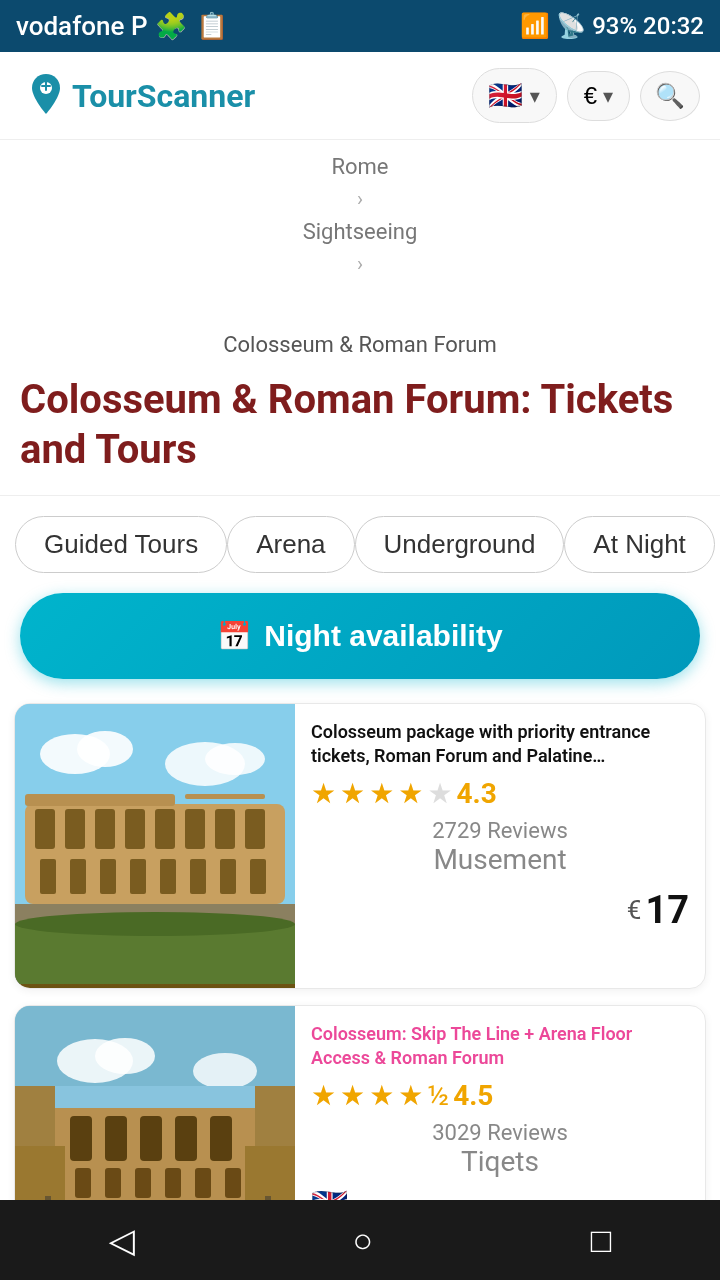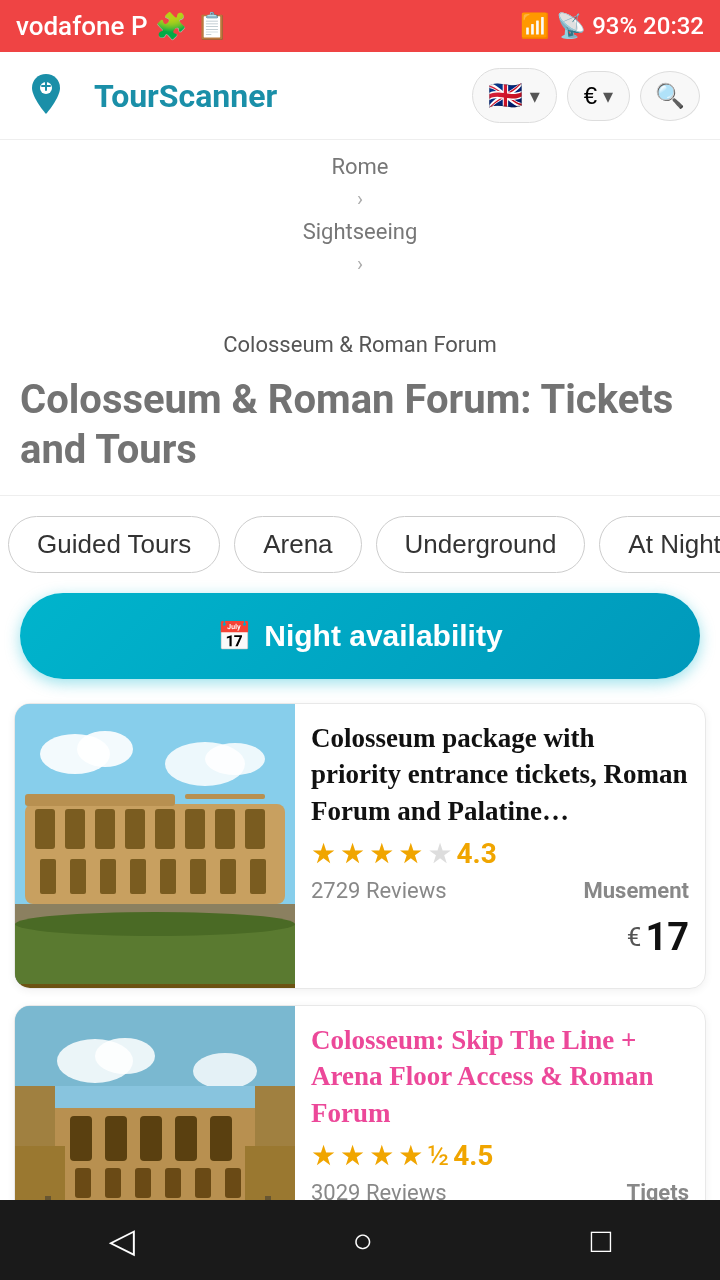--- a/index.html
+++ b/index.html
@@ -7,21 +7,21 @@
     body {
       width: 720px;
       min-height: 1280px;
       font-family: -apple-system, BlinkMacSystemFont, 'Segoe UI', Roboto, sans-serif;
       background: #fff;
       overflow-x: hidden;
     }
 
     
     .status-bar {
-      background: #ef4444;
+      background: #0c4a6e;
       color: #fff;
       display: flex;
       justify-content: space-between;
       align-items: center;
       padding: 0 16px;
       height: 52px;
       font-size: 26px;
       font-weight: 500;
     }
     .status-left { display: flex; align-items: center; gap: 8px; }
@@ -29,21 +29,21 @@
 
     
     .header {
       background: #fff;
       display: flex;
       align-items: center;
       justify-content: space-between;
       padding: 16px 20px;
       border-bottom: 1px solid #eee;
     }
-    .logo-container { display: flex; align-items: center; gap: 22px; }
+    .logo-container { display: flex; align-items: center; gap: 0; }
     .logo-icon {
       width: 52px;
       height: 52px;
     }
     .logo-text {
       font-size: 32px;
       font-weight: 700;
     }
     .logo-tour { color: #1a8fa8; }
     .logo-scanner { color: #1a8fa8; }
@@ -80,36 +80,36 @@
     }
     .breadcrumb-sep { color: #aaa; font-size: 20px; }
     .breadcrumb-item { color: #777; }
     .breadcrumb-item.last { color: #555; margin-top: 48px; }
 
     
     .page-title {
       padding: 10px 20px 20px;
       font-size: 40px;
       font-weight: 700;
-      color: #737373;
+      color: #7f1d1d;
       line-height: 1.25;
     }
 
     
     .divider {
       height: 1px;
       background: #eee;
       margin: 0;
     }
 
     
     .filter-chips {
       display: flex;
-      gap: 14px;
-      padding: 20px 8px;
+      gap: 0;
+      padding: 20px 15px;
       overflow-x: auto;
       white-space: nowrap;
       scrollbar-width: none;
     }
     .filter-chips::-webkit-scrollbar { display: none; }
     .chip {
       border: 1.5px solid #ccc;
       border-radius: 50px;
       padding: 12px 28px;
       font-size: 26px;
@@ -157,45 +157,45 @@
       overflow: hidden;
     }
     .tour-info {
       flex: 1;
       padding: 16px 16px 12px;
       display: flex;
       flex-direction: column;
       gap: 8px;
     }
     .tour-title {
-      font-size: 27px;
+      font-size: 18px;
       font-weight: 600;
       color: #111;
       line-height: 1.35;
-      font-family: Liberation Serif, serif;
     }
     .tour-title.link { color: #ec4899; }
     .stars {
       display: flex;
       align-items: center;
       gap: 4px;
     }
     .star { color: #f0a500; font-size: 28px; }
     .rating-num {
       font-size: 28px;
       font-weight: 700;
       color: #f0a500;
     }
     .reviews-row {
       display: flex;
       justify-content: space-between;
       align-items: center;
+      flex-direction: column;
     }
     .reviews-count { font-size: 22px; color: #888; }
-    .provider { font-size: 22px; color: #888; font-weight: bold; }
+    .provider { font-size: 28px; color: #888; }
     .price-row {
       display: flex;
       justify-content: flex-end;
       align-items: center;
       margin-top: 4px;
     }
     .price {
       font-size: 38px;
       font-weight: 700;
       color: #111;

